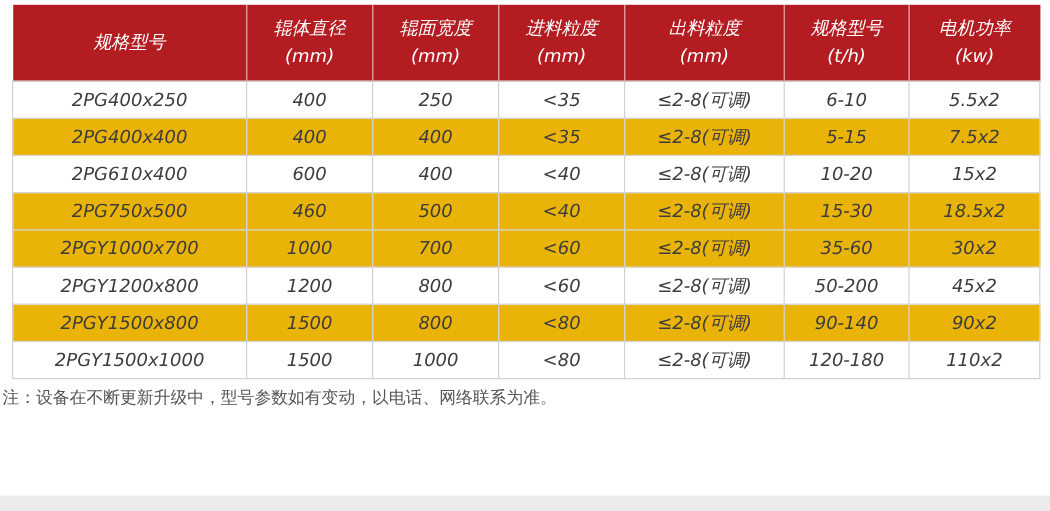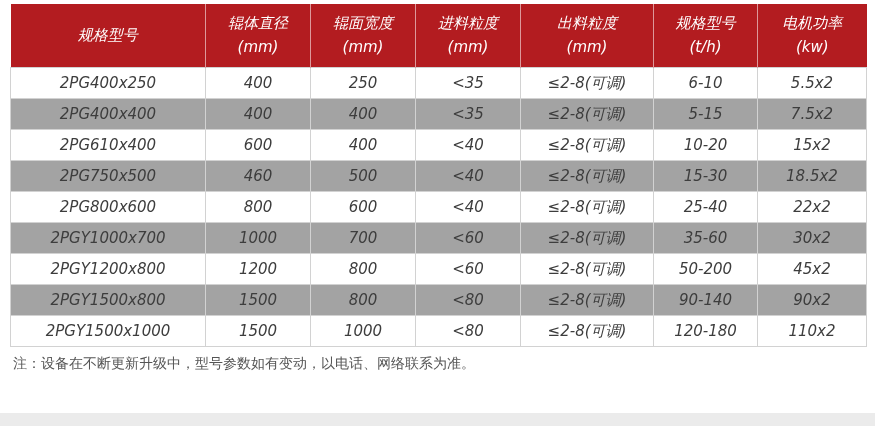--- a/index.html
+++ b/index.html
@@ -44,23 +44,23 @@
   tbody td {
     height: 30px;
     padding: 0;
     text-align: center;
     vertical-align: middle;
     font-size: 15px;
     color: #3d3d3d;
     background: #ffffff;
     border: 1px solid #d2d2d2;
   }
-  tbody tr.alt td { background: #a3a3a3; }
+  tbody tr.alt td { background: #eab308; }
   .note {
-    margin: 7px 0 0 13px;
+    margin: 7px 0 0 2px;
     font-size: 14px;
     color: #555555;
     line-height: 1.3;
   }
   .bottom-band {
     position: absolute;
     left: 0;
     bottom: 0;
     width: 875px;
     height: 13px;
@@ -156,29 +156,20 @@
         </tr>
         <tr class="alt">
           <td>2PG750x500</td>
           <td>460</td>
           <td>500</td>
           <td>&lt;40</td>
           <td>≤2-8(可调)</td>
           <td>15-30</td>
           <td>18.5x2</td>
         </tr>
-        <tr>
-          <td>2PG800x600</td>
-          <td>800</td>
-          <td>600</td>
-          <td>&lt;40</td>
-          <td>≤2-8(可调)</td>
-          <td>25-40</td>
-          <td>22x2</td>
-        </tr>
         <tr class="alt">
           <td>2PGY1000x700</td>
           <td>1000</td>
           <td>700</td>
           <td>&lt;60</td>
           <td>≤2-8(可调)</td>
           <td>35-60</td>
           <td>30x2</td>
         </tr>
         <tr>

